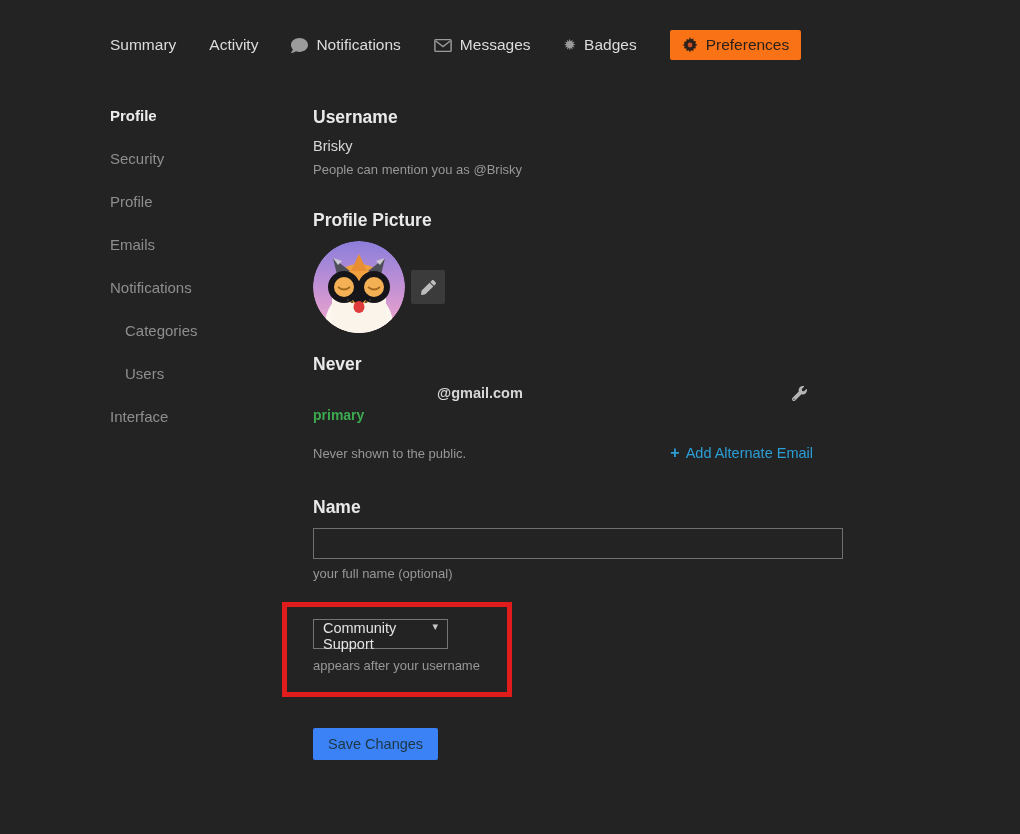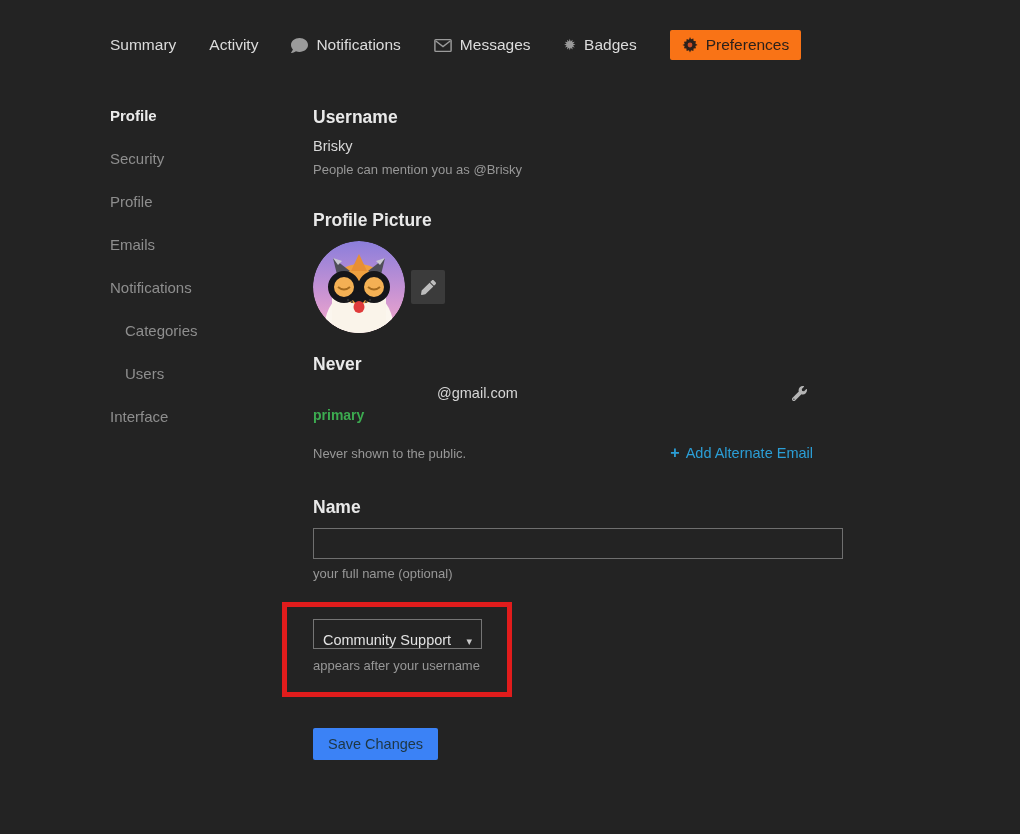--- a/index.html
+++ b/index.html
@@ -27,34 +27,34 @@
 
   .username-section{margin-bottom:33px;}
   .username-value{font-size:14.5px;color:#d8d8d8;margin-bottom:8px;}
 
   .avatar-section{margin-bottom:21px;}
   .avatar-row{display:flex;align-items:center;}
   .avatar{width:92px;height:92px;border-radius:50%;display:block;}
   .edit-avatar-btn{width:34px;height:34px;background:#3b3b3b;margin-left:6px;display:flex;align-items:center;justify-content:center;border:none;border-radius:2px;cursor:pointer;padding:0;}
 
   .email-section{margin-bottom:35px;}
-  .email-row{display:flex;align-items:flex-end;justify-content:space-between;}
+  .email-row{display:flex;align-items:flex-end;justify-content:space-between;font-weight:bold;}
   .email-address{margin-left:124px;font-size:14.5px;color:#d6d6d6;}
   .wrench-btn{background:none;border:none;margin-right:36px;cursor:pointer;padding:0;display:flex;}
   .primary-badge{color:#3cab50;font-weight:bold;font-size:14px;margin-top:6px;}
   .email-foot{display:flex;justify-content:space-between;align-items:center;margin-top:21px;}
   .add-alt{color:#2b9ed6;font-size:14.5px;margin-right:30px;display:flex;align-items:center;gap:6px;cursor:pointer;text-decoration:none;}
   .plus-glyph{font-weight:bold;font-size:16px;}
 
   .name-section{margin-bottom:21px;}
   .name-input{width:530px;height:31px;background:transparent;border:1px solid #6f6f6f;color:#dddddd;font-size:14px;padding:0 8px;box-sizing:border-box;display:block;}
   .name-section .field-hint{margin-top:7px;}
 
   .title-annotation{border:5px solid #e11c1c;width:194px;margin-left:-31px;padding:12px 0 19px 26px;margin-bottom:31px;}
-  .title-select{width:169px;height:30px;border:1px solid #757575;display:flex;align-items:flex-end;justify-content:space-between;padding:0 9px;box-sizing:border-box;color:#e3e3e3;font-size:14.5px;cursor:pointer;background:transparent;}
+  .title-select{width:135px;height:30px;border:1px solid #757575;display:flex;align-items:flex-start;justify-content:space-between;padding:0 9px;box-sizing:border-box;color:#e3e3e3;font-size:14.5px;cursor:pointer;background:transparent;}
   .caret{color:#c9c9c9;font-size:11px;}
   .title-annotation .field-hint{margin-top:9px;}
 
   .save-btn{background:#3b82f6;color:#1e3642;font-size:14.5px;border:none;padding:8px 15px;cursor:pointer;border-radius:2px;}
 </style>
 </head>
 <body>
 
 <div class="page">
 

